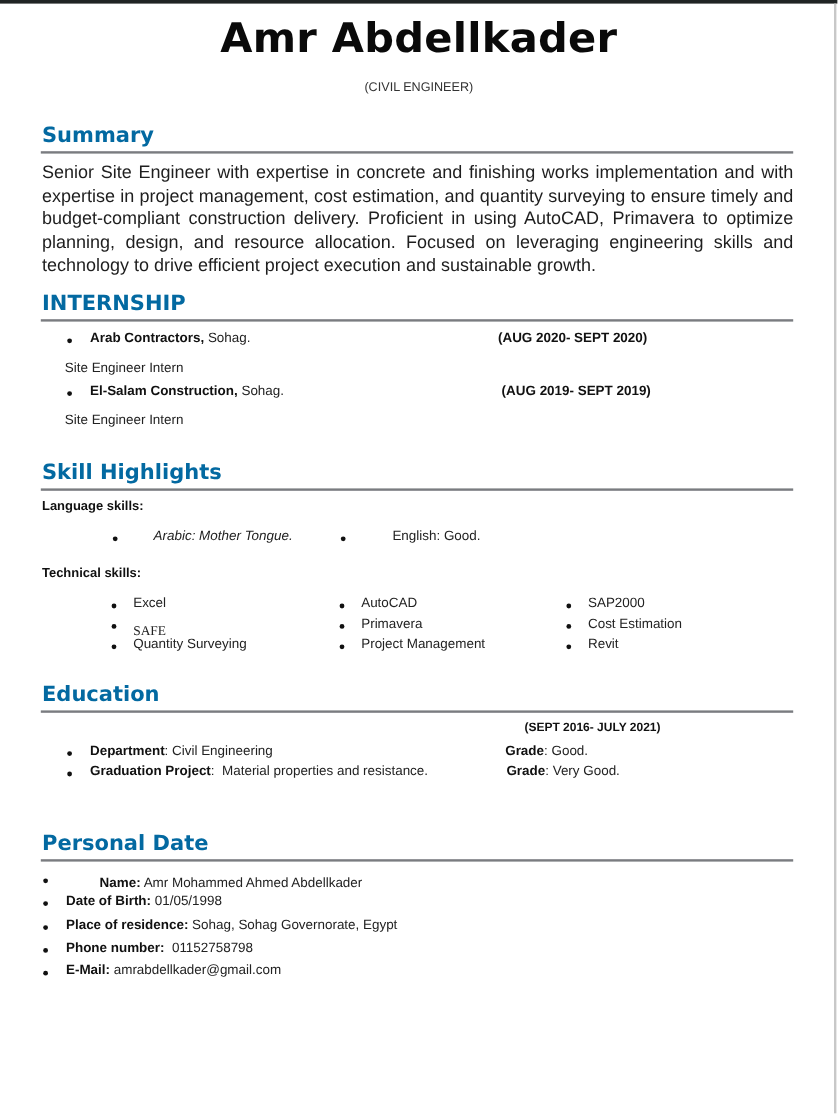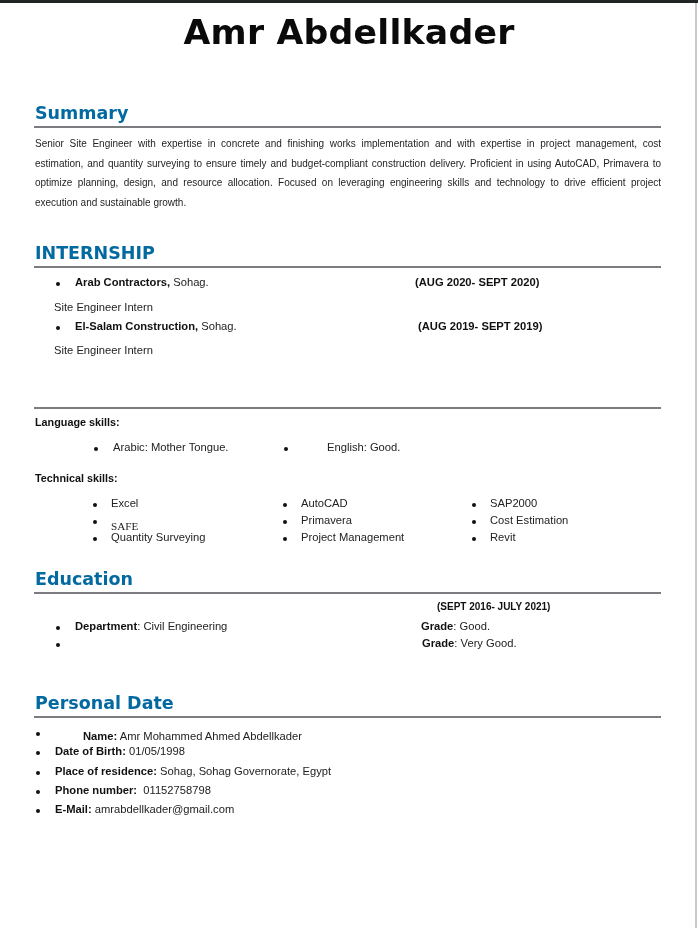--- a/index.html
+++ b/index.html
@@ -13,35 +13,36 @@
             font-family: "DejaVu Sans", sans-serif; font-weight: bold; font-size: 34px;
             letter-spacing: 0.2px; color: #0a0a0a; transform: scaleX(1.02); }
     .subtitle { position: absolute; left: 0; width: 698px; top: 67px; text-align: center;
                 font-size: 10.5px; color: #333; }
 
     .section-title { position: absolute; left: 35px; font-family: "DejaVu Sans", sans-serif;
                      font-weight: bold; font-size: 17.5px; color: #0369a1; }
     .rule { position: absolute; left: 34px; width: 627px; height: 2px; background: #7a7c80; }
 
     .summary-text { position: absolute; left: 35px; top: 134px; width: 626px;
-                    font-size: 10px; line-height: 19.6px; text-align: justify; color: #1e1e1e; }
+                    font-size: 15px; line-height: 19.6px; text-align: justify; color: #1e1e1e; }
 
     .txt { position: absolute; font-size: 11.2px; color: #222; white-space: nowrap; }
     .b { font-weight: bold; color: #111; }
     .bullet { position: absolute; width: 4px; height: 4px; border-radius: 50%; background: #111; }
   </style>
 </head>
 <body>
 
 <div class="top-strip"></div>
 <div class="right-edge"></div>
 
 <div class="page">
 
   <div class="name">Amr Abdellkader</div>
+  <div class="subtitle">(CIVIL ENGINEER)</div>
 
   <div class="section-title" style="top:103px;">Summary</div>
   <div class="rule" style="top:126px;"></div>
   <div class="summary-text">Senior Site Engineer with expertise in concrete and finishing works implementation and with expertise in project management, cost estimation, and quantity surveying to ensure timely and budget-compliant construction delivery. Proficient in using AutoCAD, Primavera to optimize planning, design, and resource allocation. Focused on leveraging engineering skills and technology to drive efficient project execution and sustainable growth.</div>
 
   <div class="section-title" style="top:243px;">INTERNSHIP</div>
   <div class="rule" style="top:266px;"></div>
 
   <div>
     <div class="bullet" style="left:56px; top:282px;"></div>
@@ -50,25 +51,26 @@
     <div class="txt" style="left:54px; top:301px;">Site Engineer Intern</div>
   </div>
 
   <div>
     <div class="bullet" style="left:56px; top:326px;"></div>
     <div class="txt" style="left:75px; top:320px;"><span class="b">El-Salam Construction,</span><span> Sohag.</span></div>
     <div class="txt b" style="left:418px; top:320px;">(AUG 2019- SEPT 2019)</div>
     <div class="txt" style="left:54px; top:344px;">Site Engineer Intern</div>
   </div>
 
+  <div class="section-title" style="top:384px;">Skill Highlights</div>
   <div class="rule" style="top:407px;"></div>
 
   <div class="txt b" style="left:35px; top:416px; font-size:10.8px;">Language skills:</div>
   <div class="bullet" style="left:94px; top:447px;"></div>
-  <div class="txt" style="left:113px; top:441px;">Arabic: Mother Tongue.</div>
+  <div class="txt" style="left:128px; top:441px;font-style:italic;">Arabic: Mother Tongue.</div>
   <div class="bullet" style="left:284px; top:447px;"></div>
   <div class="txt" style="left:303px; top:441px;padding-left:24px;">English: Good.</div>
 
   <div class="txt b" style="left:35px; top:472px; font-size:10.8px;">Technical skills:</div>
 
   <div class="bullet" style="left:93px; top:503px;"></div>
   <div class="txt" style="left:111px; top:497px;">Excel</div>
   <div class="bullet" style="left:93px; top:520px;"></div>
   <div class="txt" style="left:111px; top:520px;font-family:Liberation Serif, serif;">SAFE</div>
   <div class="bullet" style="left:93px; top:537px;"></div>
@@ -91,20 +93,21 @@
   <div class="section-title" style="top:569px;">Education</div>
   <div class="rule" style="top:592px;"></div>
 
   <div class="txt b" style="left:437px; top:601px; font-size:10px;">(SEPT 2016- JULY 2021)</div>
 
   <div class="bullet" style="left:56px; top:626px;"></div>
   <div class="txt" style="left:75px; top:620px;"><span class="b">Department</span><span>: Civil Engineering</span></div>
   <div class="txt" style="left:421px; top:620px;"><span class="b">Grade</span><span>: Good.</span></div>
 
   <div class="bullet" style="left:56px; top:643px;"></div>
+  <div class="txt" style="left:75px; top:637px;"><span class="b">Graduation Project</span><span style="white-space:pre;">:  Material properties and resistance.</span></div>
   <div class="txt" style="left:422px; top:637px;"><span class="b">Grade</span><span>: Very Good.</span></div>
 
   <div class="section-title" style="top:693px;">Personal Date</div>
   <div class="rule" style="top:716px;"></div>
 
   <div class="bullet" style="left:36px; top:732px;"></div>
   <div class="txt" style="left:55px; top:730px;padding-left:28px;"><span class="b">Name:</span><span> Amr Mohammed Ahmed Abdellkader</span></div>
 
   <div class="bullet" style="left:36px; top:751px;"></div>
   <div class="txt" style="left:55px; top:745px;"><span class="b">Date of Birth:</span><span> 01/05/1998</span></div>

